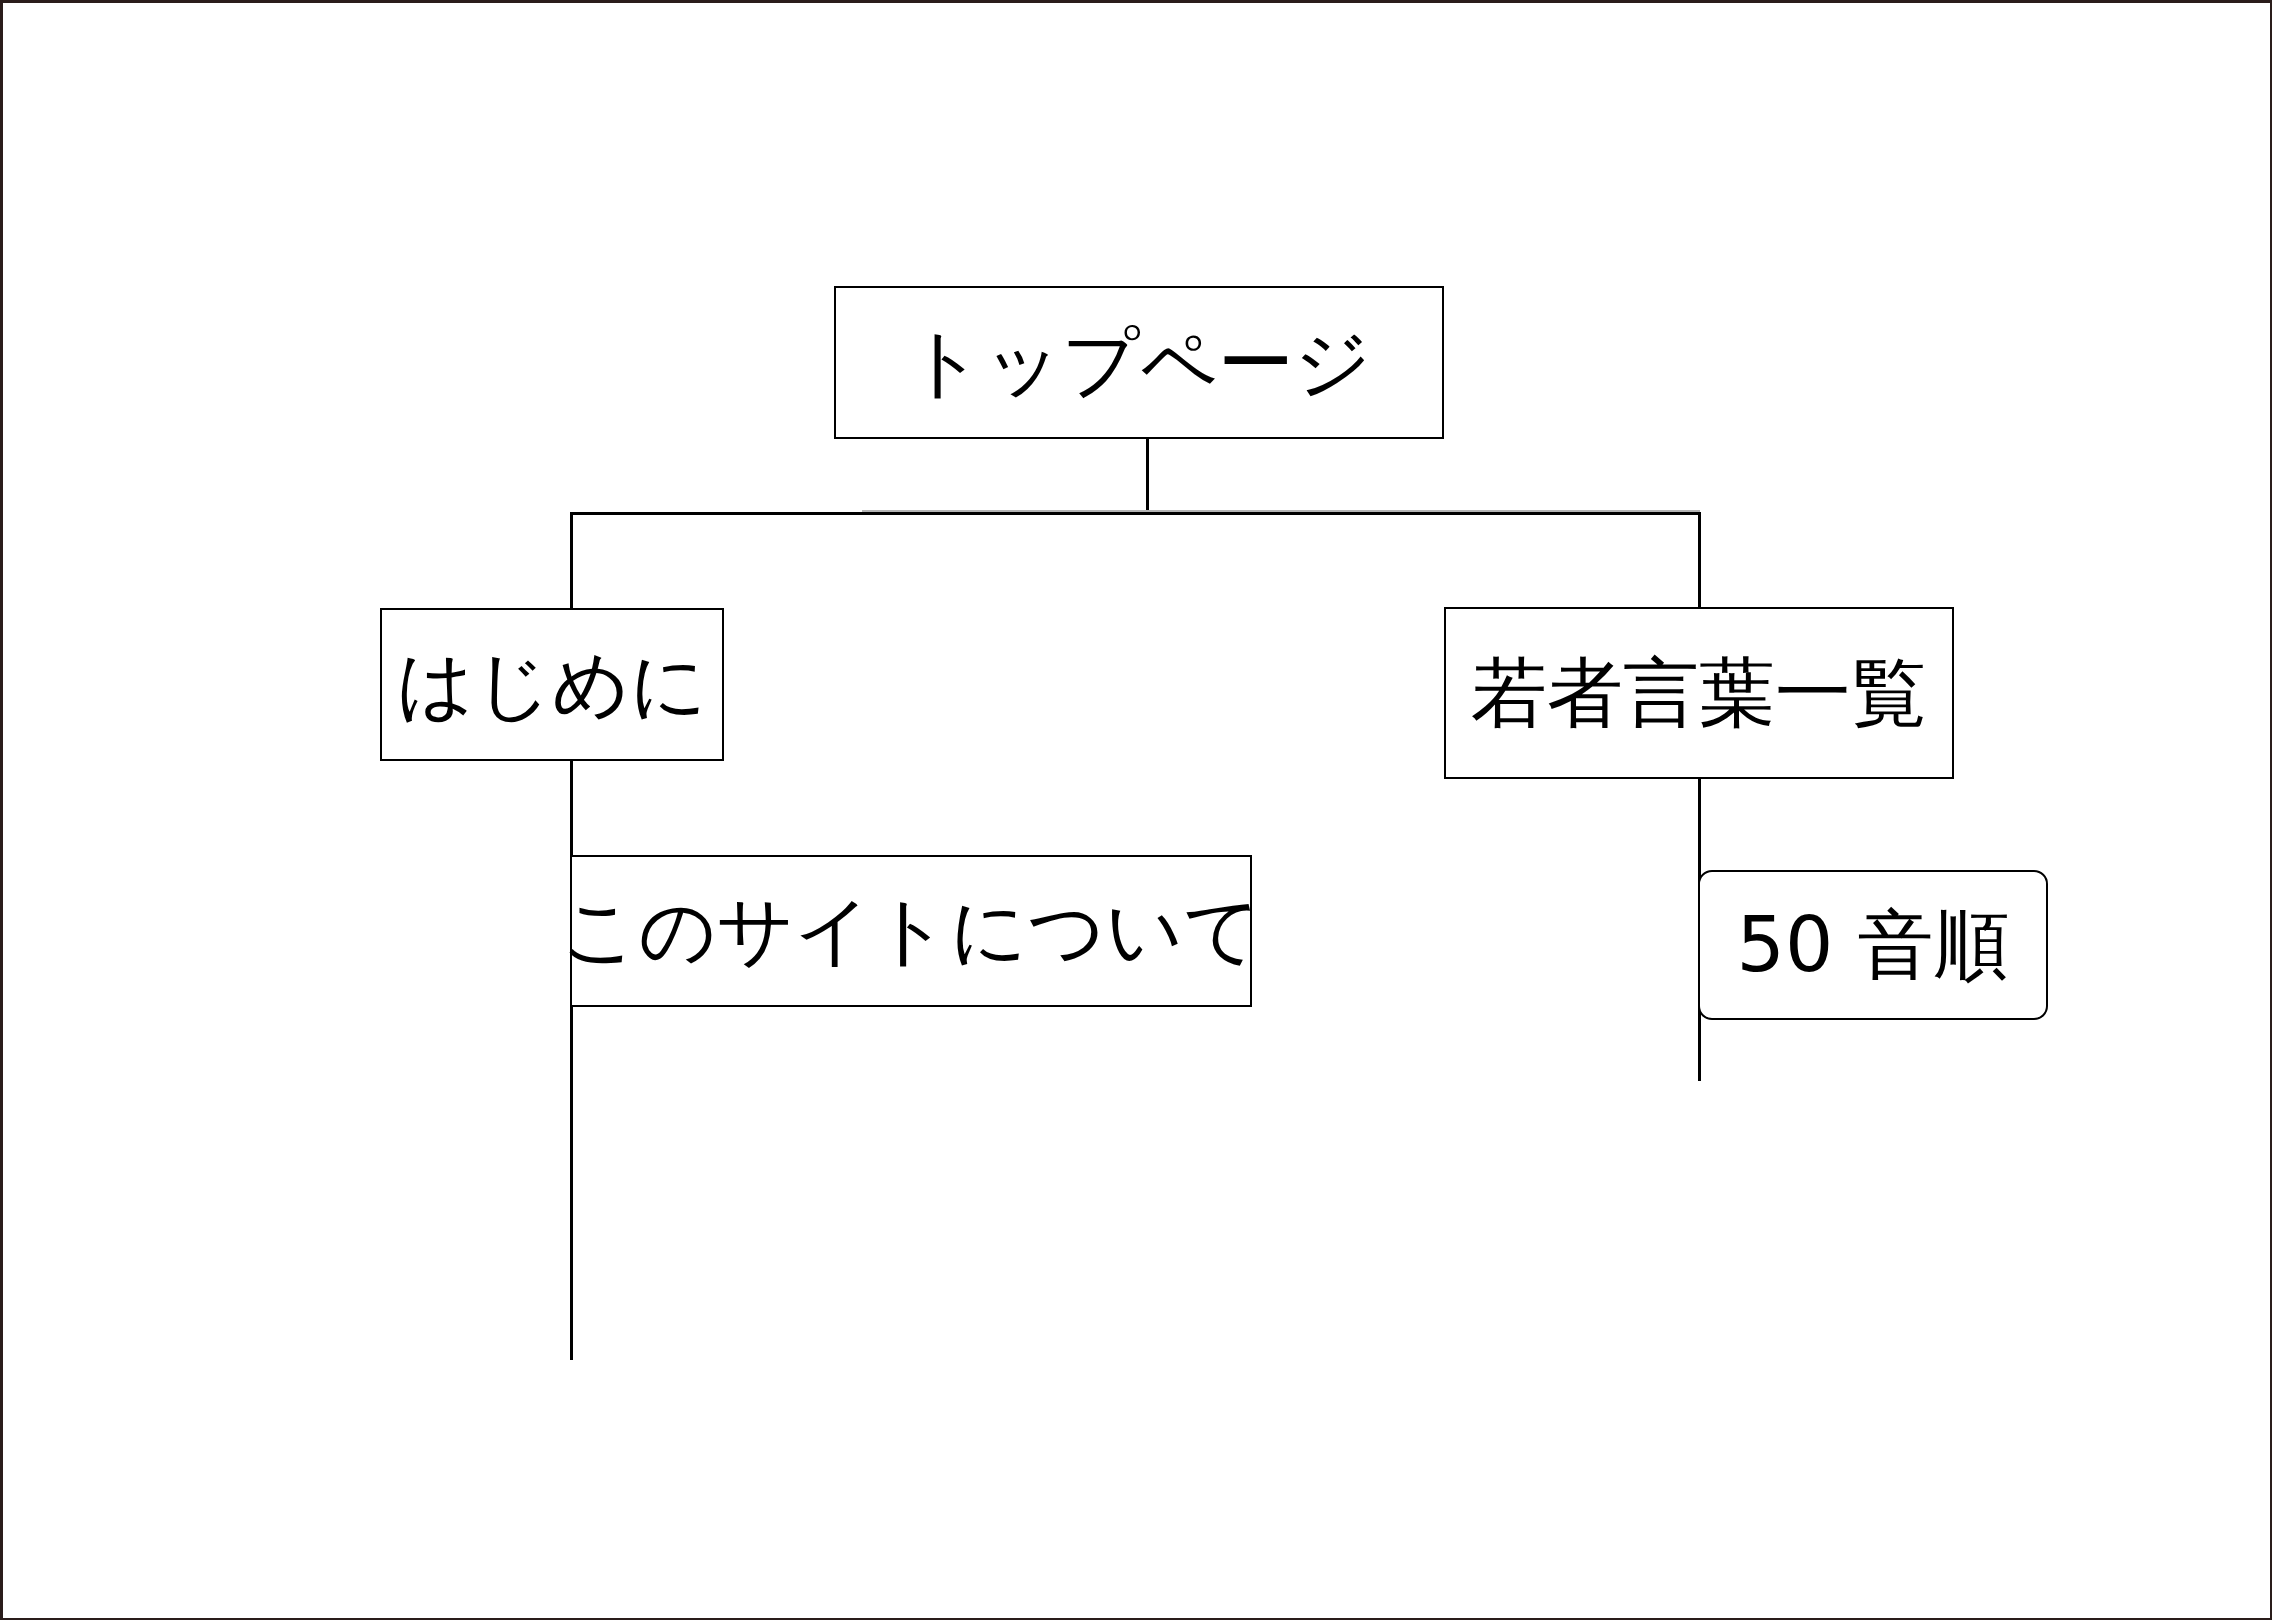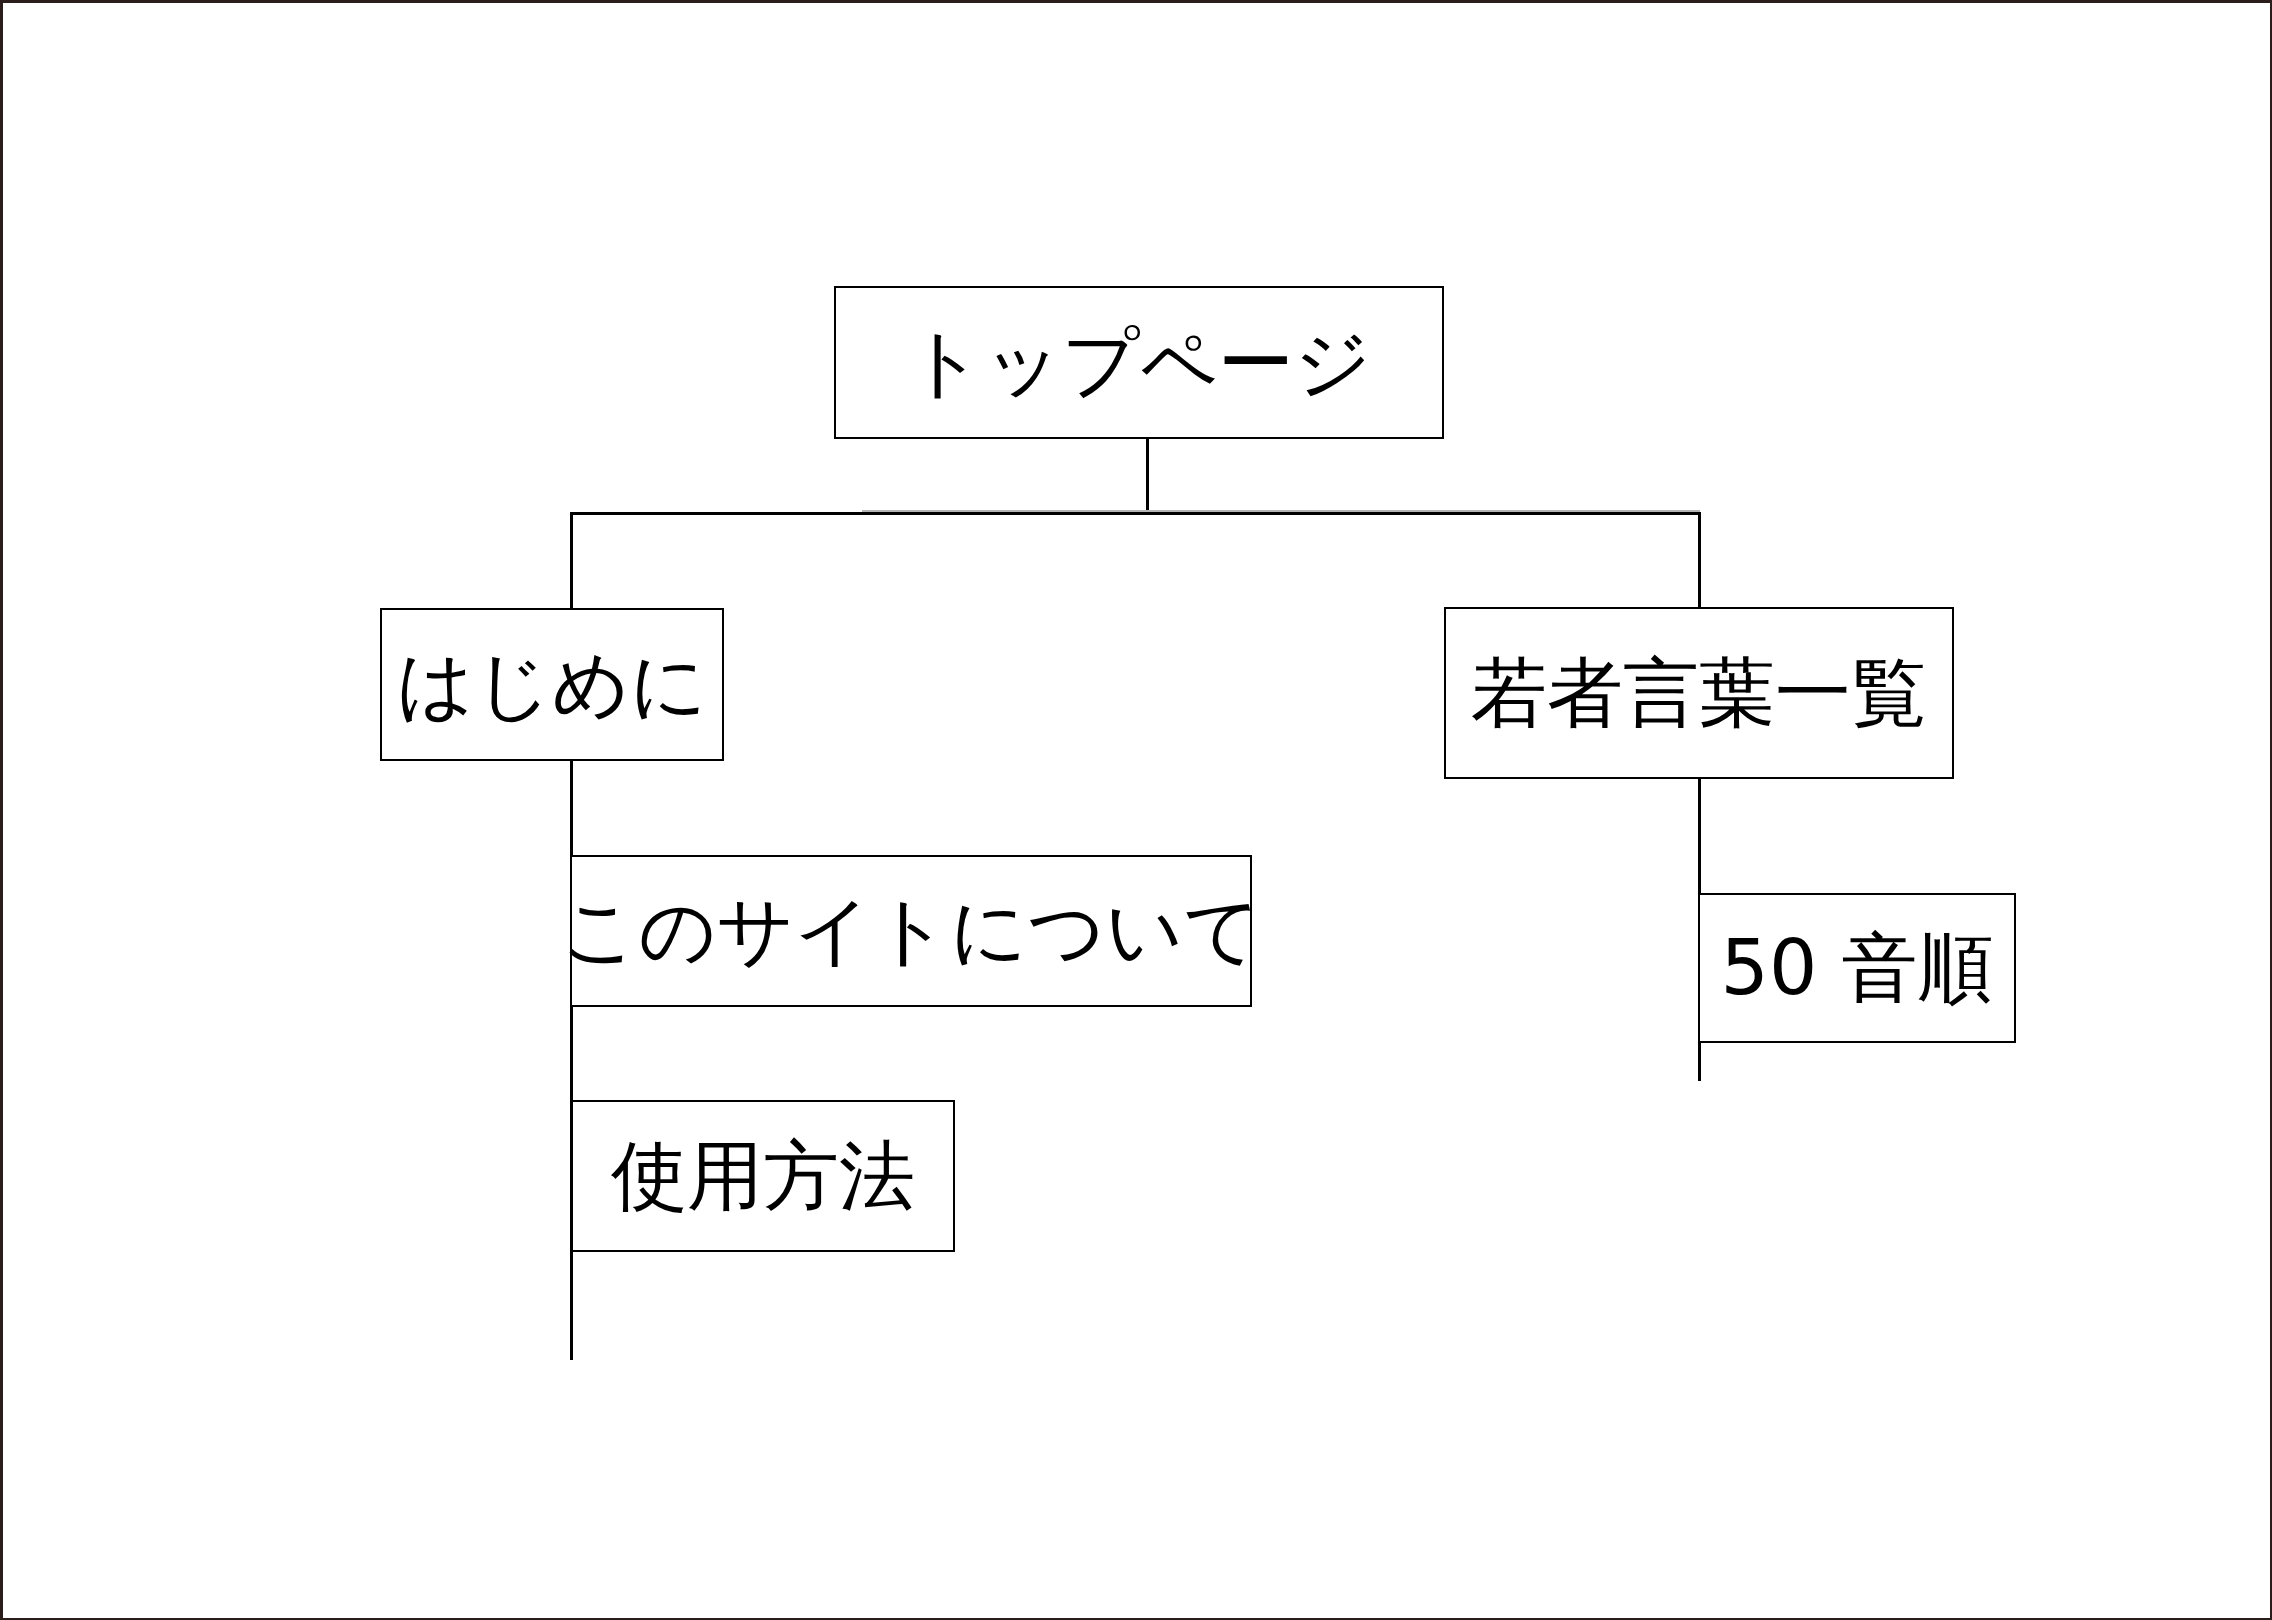--- a/index.html
+++ b/index.html
@@ -41,21 +41,21 @@
     z-index: 2;
     line-height: 1;
   }
 
   
   #node-top      { left: 831px; top: 283px;  width: 610px;  height: 153px; }
   #node-hajimeni { left: 377px;  top: 605px;  width: 344px;  height: 153px; }
   #node-about    { left: 567px;  top: 852px; width: 682px; height: 152px; }
   #node-usage    { left: 568px;  top: 1097px; width: 384px;  height: 152px; }
   #node-wakamono { left: 1441px; top: 604px;  width: 510px;  height: 172px; }
-  #node-gojuon   { left: 1695px; top: 890px; width: 318px;  height: 150px; }
+  #node-gojuon   { left: 1695px; top: 867px; width: 350px;  height: 150px; border-radius: 14px; }
 
   #line-top-drop   { left: 1143px; top: 436px; width: 2.5px;    height: 73px; }
   #line-horizontal { left: 567px;  top: 509px; width: 1131px; height: 2.5px;  }
   #line-h-artifact { left: 859px; top: 507px; width: 838px; height: 1.9px;  }
   #line-left-drop  { left: 567px;  top: 509px; width: 2.5px;    height: 848px; }
   #line-right-drop { left: 1695px; top: 509px; width: 2.5px;    height: 569px; }
 </style>
 </head>
 <body>
 
@@ -72,23 +72,20 @@
   </div>
 
   <div class="node" id="node-hajimeni">
     <span>はじめに</span>
   </div>
 
   <div class="node" id="node-about">
     <span>このサイトについて</span>
   </div>
 
-  <div class="node" id="node-usage">
-    <span>使用方法</span>
-  </div>
 
   <div class="node" id="node-wakamono">
     <span>若者言葉一覧</span>
   </div>
 
   <div class="node" id="node-gojuon">
     <span>50 音順</span>
   </div>
 
 </div>

